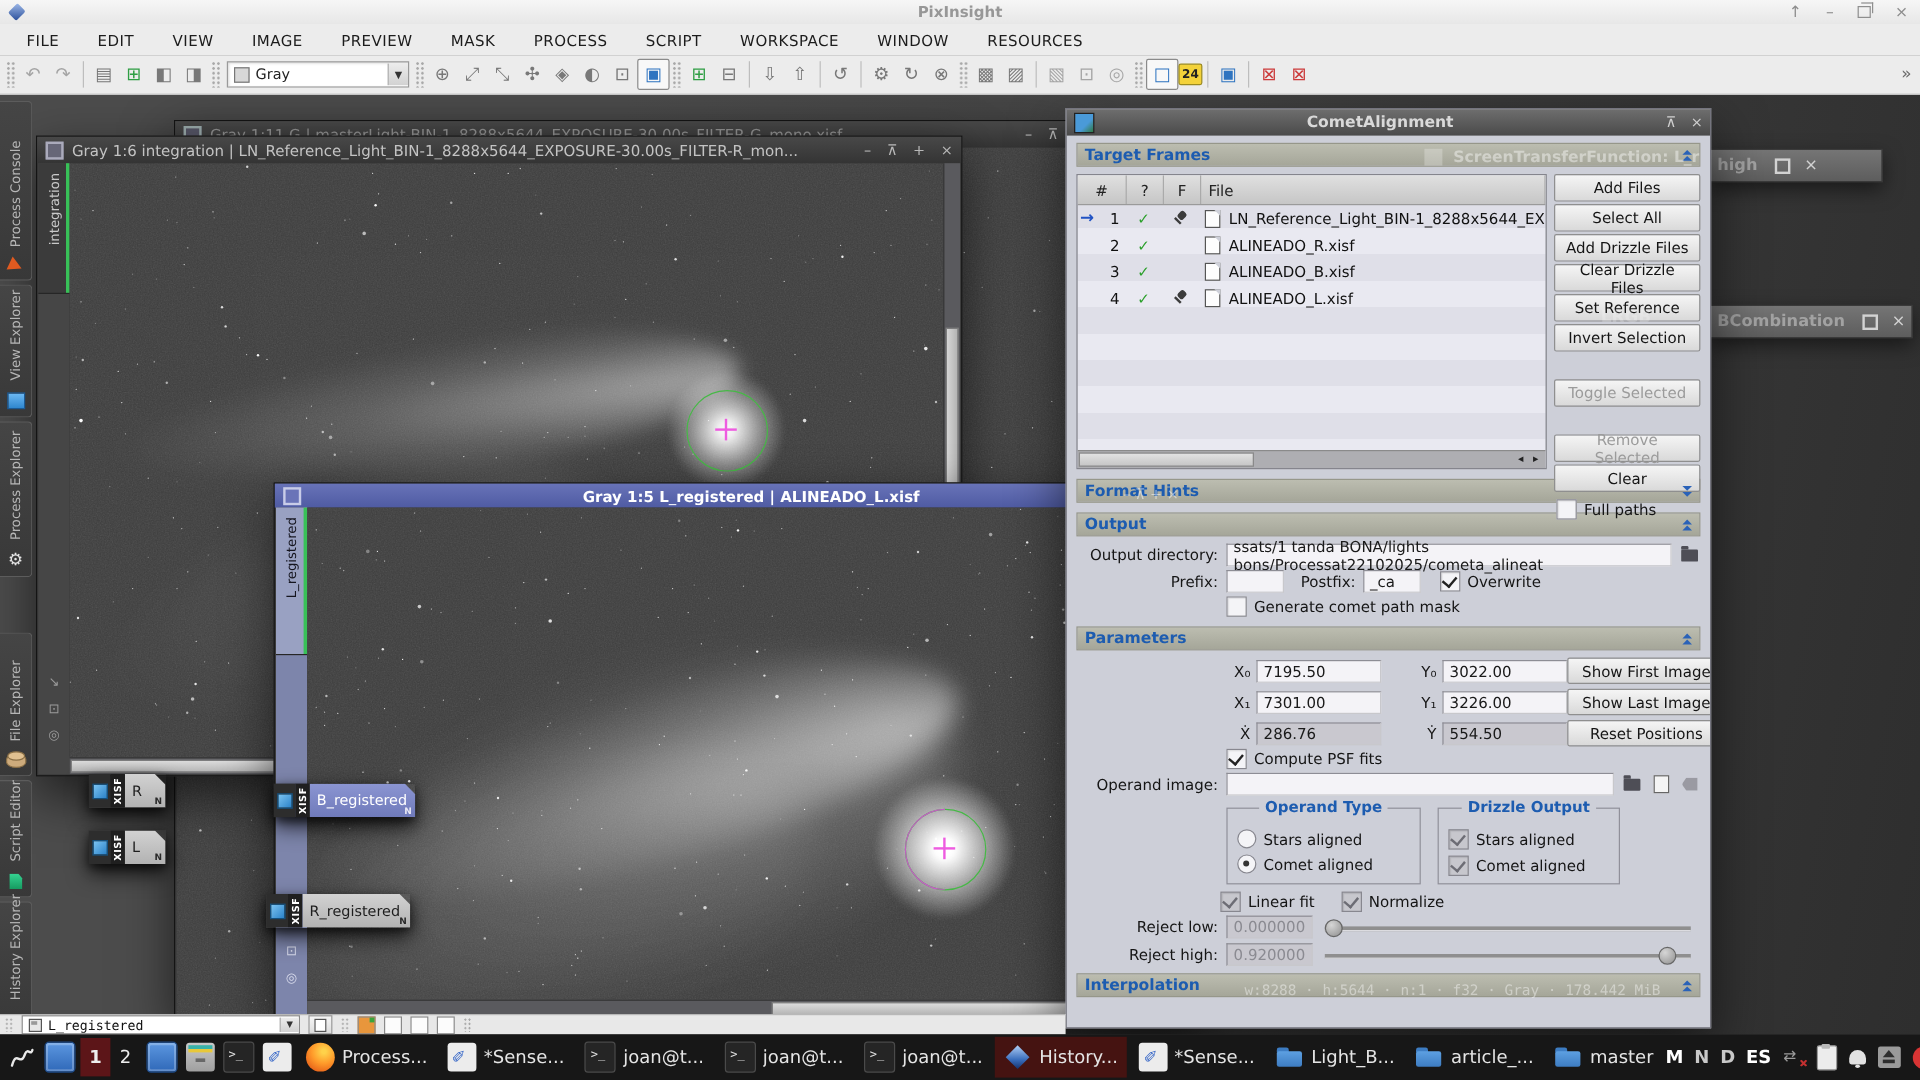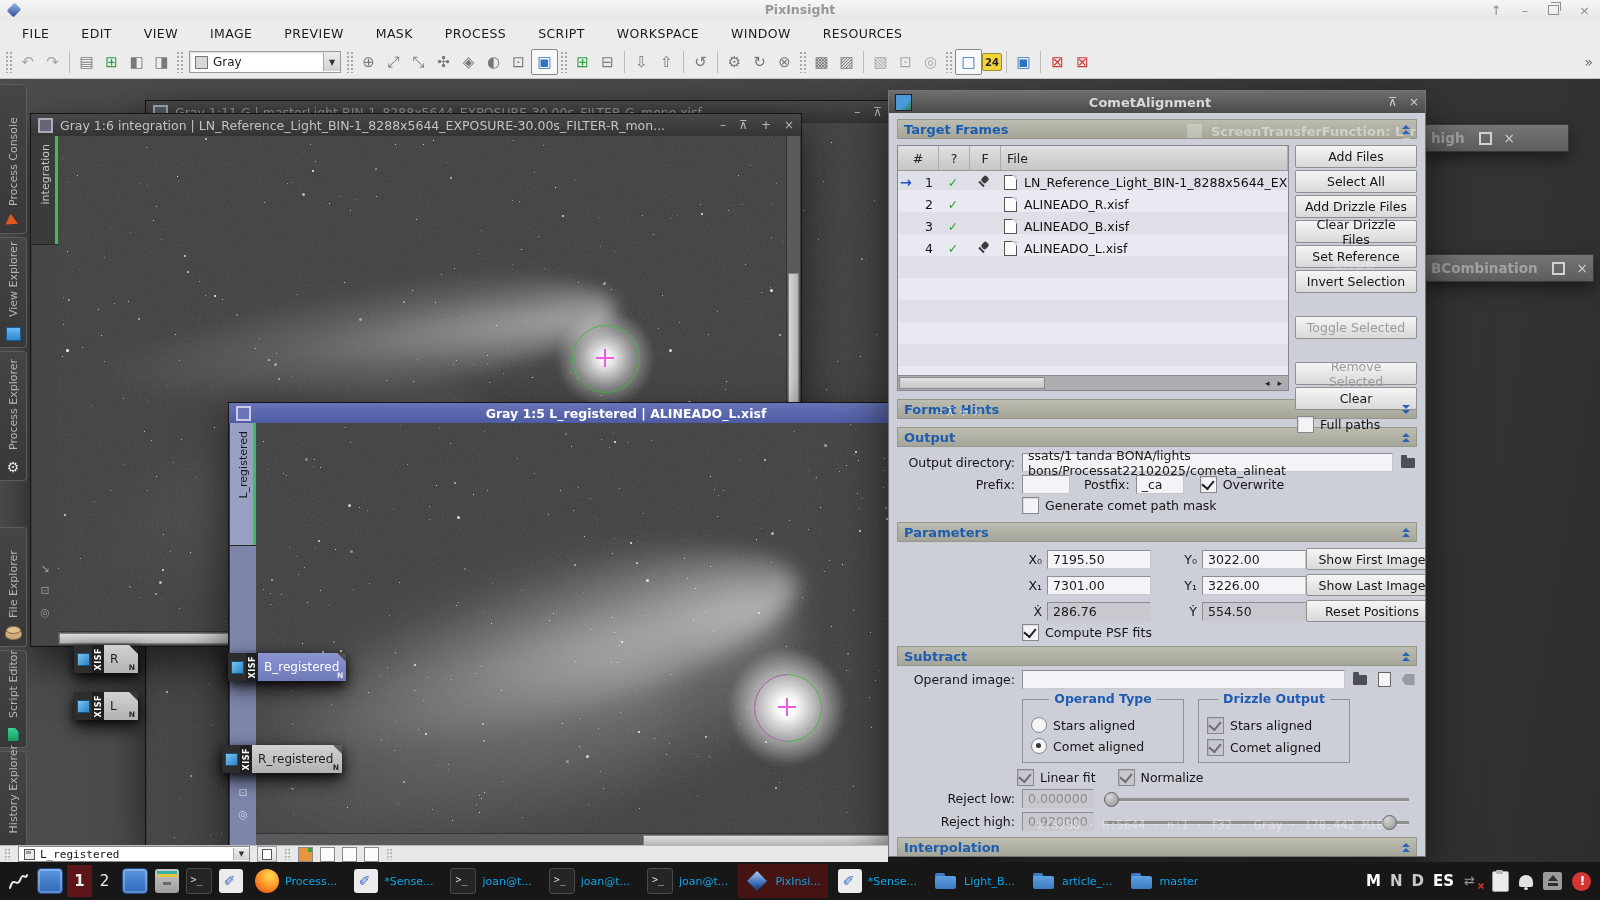--- a/index.html
+++ b/index.html
@@ -160,21 +160,21 @@
   #bbar .vcombo .arr{width:15px;height:12px;background:linear-gradient(#ececec,#d2d2d2);border-left:1px solid #a8a8a8;display:flex;align-items:center;justify-content:center;font-size:7px;color:#333;}
   #bbar .bbtn{width:18px;height:14px;border:1px solid #9a9a9a;background:linear-gradient(#f6f6f6,#ddd);display:flex;align-items:center;justify-content:center;}
   #bbar .bbtn .pg{width:8px;height:9px;border:1px solid #555;background:#fff;}
   .ws-sq{width:13px;height:13px;border:1px solid #8a8a8a;background:#fcfcfc;position:relative;}
   .ws-sq.active{background:#e8963c;}
   .ws-sq.active::after{content:"";position:absolute;right:0;top:0;width:4px;height:4px;background:#3aa43a;}
   #taskbar{position:absolute;left:0;top:862px;width:1600px;height:38px;background:#171717;display:flex;align-items:center;padding:0 3px;gap:3px;z-index:30;box-sizing:border-box;}
   .tk-l{width:29px;height:30px;display:flex;align-items:center;justify-content:center;flex:none;}
   .tk-ws{width:25px;height:32px;display:flex;align-items:center;justify-content:center;color:#eee;font-size:15px;flex:none;}
   .tk-ws.active{background:#5c1518;font-weight:bold;}
-  .tk-task{display:flex;align-items:center;gap:6px;padding:0 7px;height:34px;color:#0ea5e9;font-size:11px;max-width:118px;overflow:hidden;flex:none;}
+  .tk-task{display:flex;align-items:center;gap:6px;padding:0 7px;height:34px;color:#e5e5e5;font-size:15px;max-width:118px;overflow:hidden;flex:none;}
   .tk-task.active{background:#451311;}
   .tk-task .lbl{white-space:nowrap;overflow:hidden;}
   .i24{width:24px;height:24px;flex:none;position:relative;}
   .i-desktop{background:linear-gradient(#5c97e0,#2f68b8);border-radius:4px;border:1px solid #1d4a88;box-shadow:inset 0 0 0 2px rgba(255,255,255,.25);}
   .i-archive{background:linear-gradient(#c8c8c8,#9f9f9f);border-radius:3px;}
   .i-archive::before{content:"";position:absolute;left:2px;top:2px;right:2px;height:6px;background:linear-gradient(#38b2a8 50%,#e8c83a 50%);}
   .i-archive::after{content:"";position:absolute;left:8px;top:13px;width:8px;height:3px;background:#686868;}
   .i-terminal{background:#252525;border:1px solid #4a4a4a;border-radius:3px;color:#dcdcdc;font-size:10px;font-family:"DejaVu Sans Mono",monospace;}
   .i-terminal::after{content:">_";position:absolute;left:4px;top:5px;}
   .i-kate{background:#ececec;border-radius:3px;color:#3868c8;}
@@ -1485,27 +1485,20 @@
               <span class="vl" style="margin-left: 26px;">Ẏ</span>
               <span class="fld pfield ro">554.50</span>
               <button class="pbtn rowbtn">Reset Positions</button>
             </div>
           </div>
         <div class="prow" style="margin-top:3px;height:15px">
           <span class="plabel"></span>
           <span class="cb on"></span>
           <span style="margin-left:6px">Compute PSF fits</span>
         </div>
-        <div class="sec-h" style="margin-top:6px">
-          <span class="t">Subtract</span>
-          <span class="chev up">
-              <i></i>
-              <i></i>
-            </span>
-        </div>
         <div class="prow" style="margin-top:4px">
           <span class="plabel">Operand image:</span>
           <span class="fld" style="flex:1"></span>
           <span class="ico-btn">
               <span class="ico-folder"></span>
             </span>
           <span class="ico-btn">
               <span class="ico-page"></span>
             </span>
           <span class="ico-btn">
@@ -1637,21 +1630,21 @@
         <span class="tk-task">
           <span class="i24 i-terminal"></span>
           <span class="lbl">joan@t...</span>
         </span>
         <span class="tk-task">
           <span class="i24 i-terminal"></span>
           <span class="lbl">joan@t...</span>
         </span>
         <span class="tk-task active">
           <span class="i24 i-pix"></span>
-          <span class="lbl">PixInsi...</span>
+          <span class="lbl">History...</span>
         </span>
         <span class="tk-task">
           <span class="i24 i-kate"></span>
           <span class="lbl">*Sense...</span>
         </span>
         <span class="tk-task">
           <span class="i24 i-folder"></span>
           <span class="lbl">Light_B...</span>
         </span>
         <span class="tk-task">

